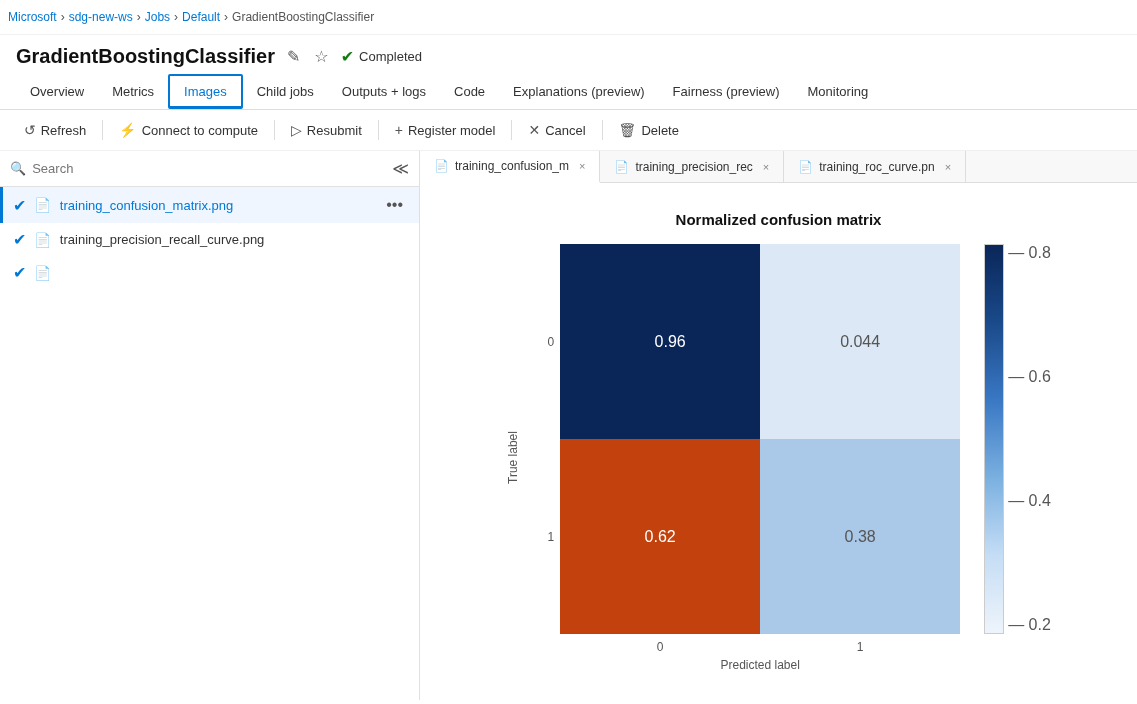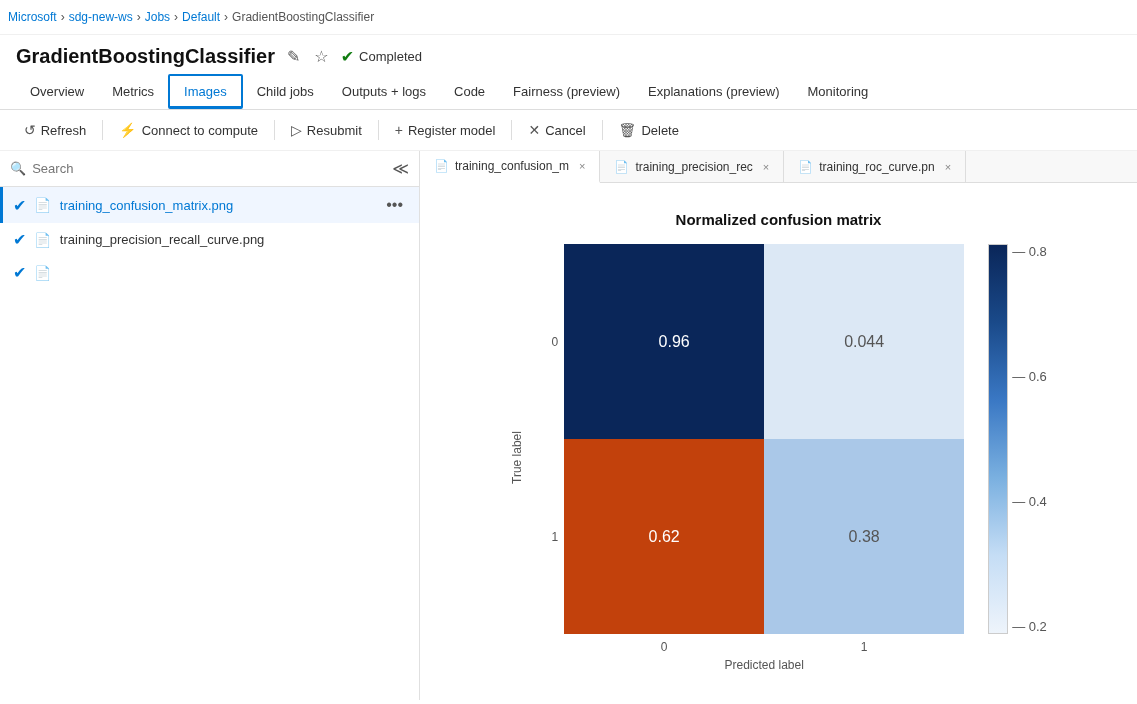--- a/index.html
+++ b/index.html
@@ -71,21 +71,21 @@
     .cell-10 { background-color: #c2410c; }
     .cell-11 { background-color: #aac8e8; }
     .cell-01 .cell-val, .cell-11 .cell-val { color: #555; }
     .matrix-x-label { width: 200px; text-align: center; font-size: 12px; color: #555; margin-top: 6px; }
     .matrix-x-axis-title { text-align: center; font-size: 12px; color: #555; margin-top: 4px; margin-left: 28px; }
     .matrix-rl { height: 195px; display: flex; align-items: center; justify-content: flex-end; font-size: 12px; color: #555; padding-right: 6px; width: 28px; }
 
     
     .colorbar { display: flex; flex-direction: column; align-items: center; margin-left: 12px; }
     .colorbar-bar { width: 20px; height: 390px; background: linear-gradient(to bottom, #0a2659, #1a4a8a, #3a78c4, #7ab0e0, #c5ddf5, #eef4fb); border: 1px solid #ccc; }
-    .colorbar-labels { display: flex; flex-direction: column; justify-content: space-between; height: 390px; margin-left: 4px; font-size: 13px; color: #555; }
+    .colorbar-labels { display: flex; flex-direction: column; justify-content: space-between; height: 390px; margin-left: 4px; font-size: 16px; color: #555; }
   </style>
 </head>
 <body>
 
 <div class="breadcrumb">
   <a href="#">Microsoft</a>
   <span>›</span>
   <a href="#">sdg-new-ws</a>
   <span>›</span>
   <a href="#">Jobs</a>
@@ -105,22 +105,22 @@
   </div>
 </div>
 
 <div class="tabs">
   <button class="tab">Overview</button>
   <button class="tab">Metrics</button>
   <button class="tab active">Images</button>
   <button class="tab">Child jobs</button>
   <button class="tab">Outputs + logs</button>
   <button class="tab">Code</button>
+  <button class="tab">Explanations (preview)</button>
   <button class="tab">Fairness (preview)</button>
-  <button class="tab">Explanations (preview)</button>
   <button class="tab">Monitoring</button>
 </div>
 
 <div class="toolbar">
   <button class="tool-btn">
     <span class="icon">↺</span>
     <span>Refresh</span>
   </button>
   <div class="tool-sep"></div>
   <button class="tool-btn">

